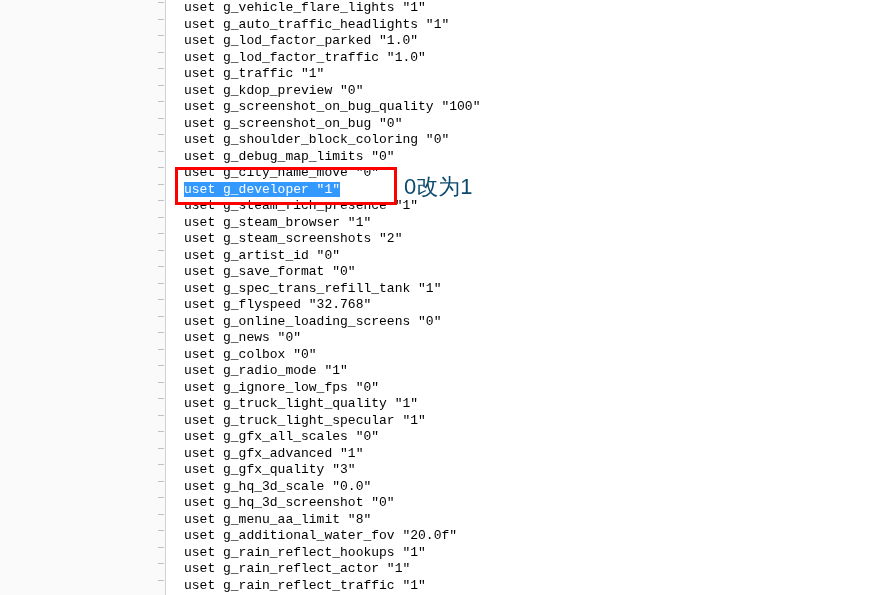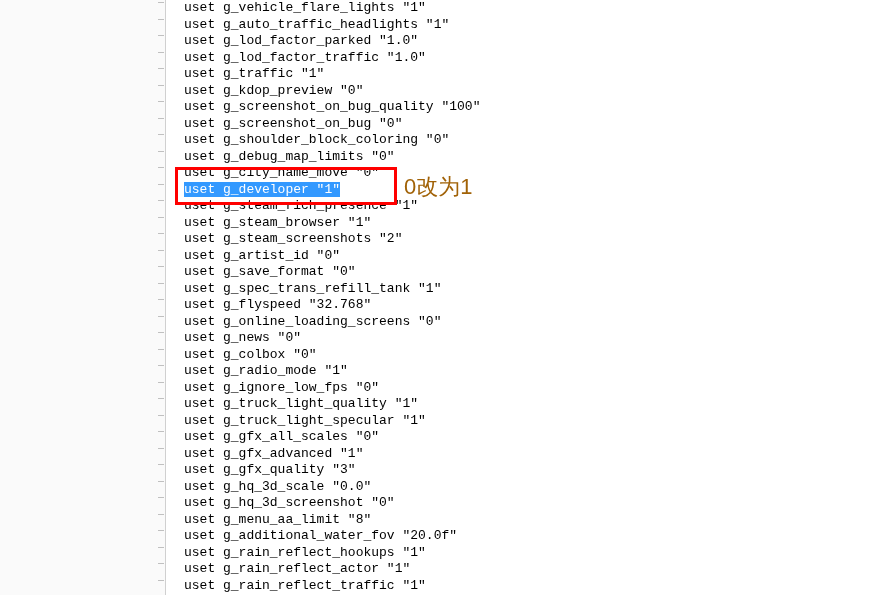--- a/index.html
+++ b/index.html
@@ -50,21 +50,21 @@
       top: 167px;
       width: 222px;
       height: 38px;
       pointer-events: none;
       z-index: 10;
     }
     .annotation {
       position: absolute;
       left: 404px;
       top: 172px;
-      color: #a16207;
+      color: #0c4a6e;
       font-size: 22px;
       font-family: "SimSun", "Microsoft YaHei", sans-serif;
       pointer-events: none;
       z-index: 10;
       font-weight: normal;
     }
     .gutter-ticks {
       position: absolute;
       left: 158px;
       top: 0;

